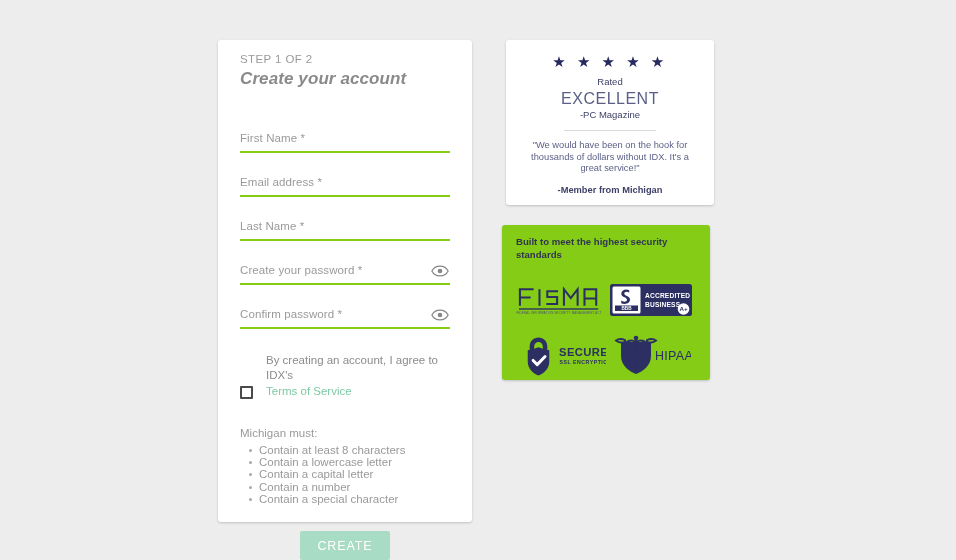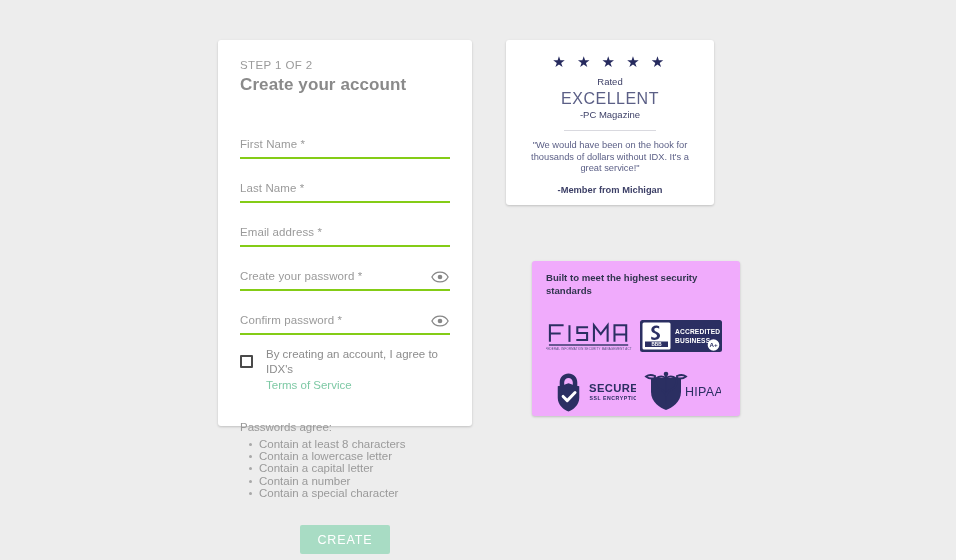--- a/index.html
+++ b/index.html
@@ -19,40 +19,41 @@
     width: 956px;
     height: 560px;
   }
 
   
   .signup-card {
     position: absolute;
     left: 218px;
     top: 40px;
     width: 254px;
-    height: 386px;
+    height: 482px;
     background: #ffffff;
     border-radius: 3px;
     box-shadow: 0 1px 3px rgba(0,0,0,0.12), 0 1px 2px rgba(0,0,0,0.07);
     box-sizing: border-box;
-    padding: 18px 22px 0 22px;
+    padding: 12px 22px 0 22px;
   }
   .step-label {
     color: #9a9a9a;
     font-size: 11.5px;
     letter-spacing: 0.4px;
     line-height: 14px;
   }
   .card-title {
     color: #8a8a8a;
     font-size: 17px;
     font-weight: bold;
     line-height: 22px;
     margin-top: 2px;
     letter-spacing: 0.1px;
+    font-style: italic;
   }
 
   .fields {
     margin-top: 19px;
   }
   .field {
     position: relative;
     height: 42px;
     border-bottom: 2px solid #84cc16;
     margin-bottom: 0;
@@ -89,22 +90,22 @@
     border: none;
     padding: 0;
     cursor: pointer;
     line-height: 0;
   }
   .eye-btn svg { display: block; }
 
   
   .terms-row {
     display: flex;
-    align-items: flex-start;
-    margin-top: 12px;
+    align-items: flex-end;
+    margin-top: 24px;
   }
   .checkbox {
     width: 13px;
     height: 13px;
     border: 2px solid #4a4a4a;
     border-radius: 1px;
     background: #fff;
     flex: 0 0 auto;
     margin-top: 8px;
     cursor: pointer;
@@ -230,30 +231,29 @@
     color: #3c3f66;
     font-size: 9.3px;
     font-weight: bold;
     line-height: 12px;
     margin-top: 9px;
   }
 
   
   .security-card {
     position: absolute;
-    left: 532px;
+    left: 502px;
     top: 225px;
     width: 208px;
     height: 155px;
-    background: #f0abfc;
+    background: #84cc16;
     border-radius: 3px;
     box-shadow: 0 1px 3px rgba(0,0,0,0.12), 0 1px 2px rgba(0,0,0,0.07);
     box-sizing: border-box;
     padding: 8px 14px 0 14px;
-    margin-top: 36px;
   }
   .security-title {
     color: #31354f;
     font-size: 9.6px;
     font-weight: bold;
     line-height: 13px;
     margin-top: 2px;
   }
   .badges {
     display: flex;
@@ -283,26 +283,26 @@
 
     <div class="fields">
 
       <div class="field">
         <input class="field-input" type="text" value="" style="">
         <span class="field-label">First Name *</span>
       </div>
 
       <div class="field">
         <input class="field-input" type="text" value="" style="">
-        <span class="field-label">Last Name *</span>
+        <span class="field-label">Email address *</span>
       </div>
 
       <div class="field">
         <input class="field-input" type="text" value="" style="">
-        <span class="field-label">Email address *</span>
+        <span class="field-label">Last Name *</span>
       </div>
 
       <div class="field">
         <input class="field-input" type="password" value="" style="">
         <span class="field-label">Create your password *</span>
         <button class="eye-btn">
           <svg width="18" height="18" viewBox="0 0 24 24">
             <path d="M12 5.5C6.8 5.5 2.7 9 1.2 12c1.5 3 5.6 6.5 10.8 6.5S21.3 15 22.8 12C21.3 9 17.2 5.5 12 5.5z" fill="none" stroke="#878787" stroke-width="1.7"></path>
             <circle cx="12" cy="12" r="3.1" fill="#878787"></circle>
           </svg>
@@ -324,21 +324,21 @@
 
     <div class="terms-row">
       <div class="checkbox"></div>
       <div class="terms-text">
         <span>By creating an account, I agree to IDX's</span><br>
         <a class="terms-link">Terms of Service</a>
       </div>
     </div>
 
     <div class="rules">
-      <div class="rules-title">Passwords agree:</div>
+      <div class="rules-title">Michigan must:</div>
       <ul class="rules-list">
         <li>Contain at least 8 characters</li>
         <li>Contain a lowercase letter</li>
         <li>Contain a capital letter</li>
         <li>Contain a number</li>
         <li>Contain a special character</li>
       </ul>
     </div>
 
     <div class="create-wrap">

